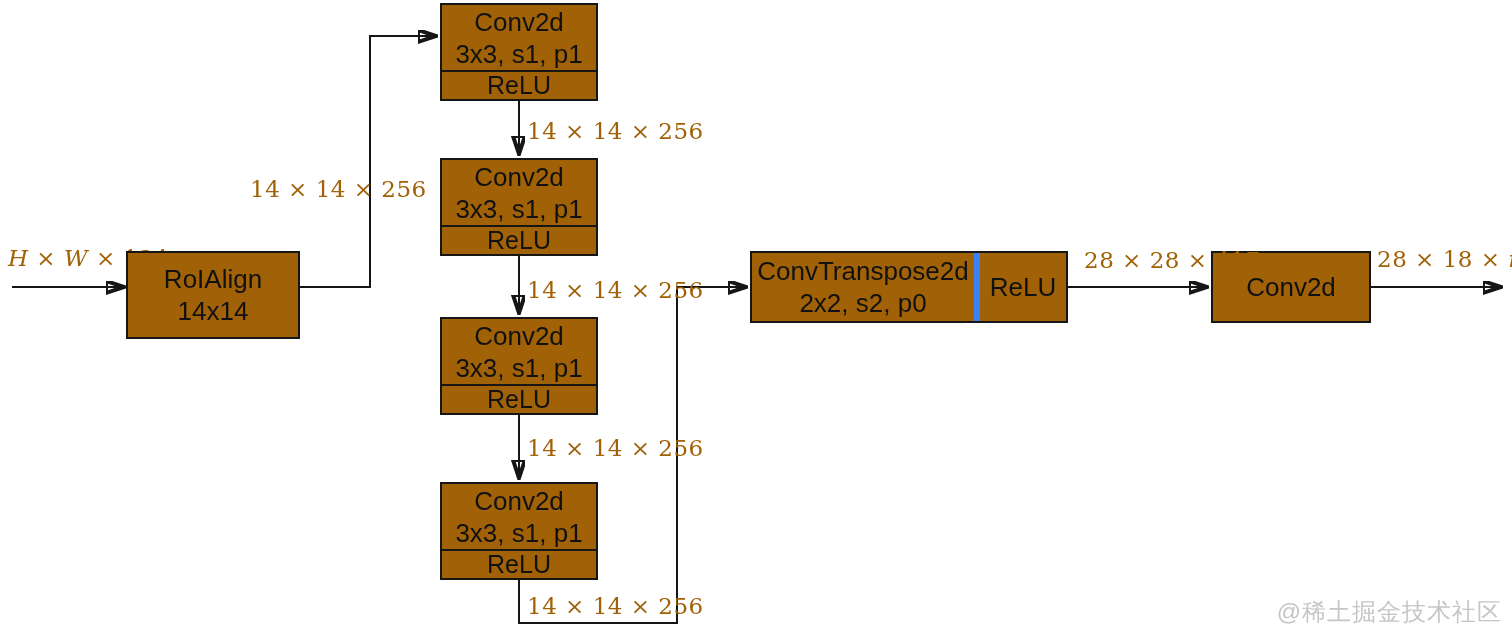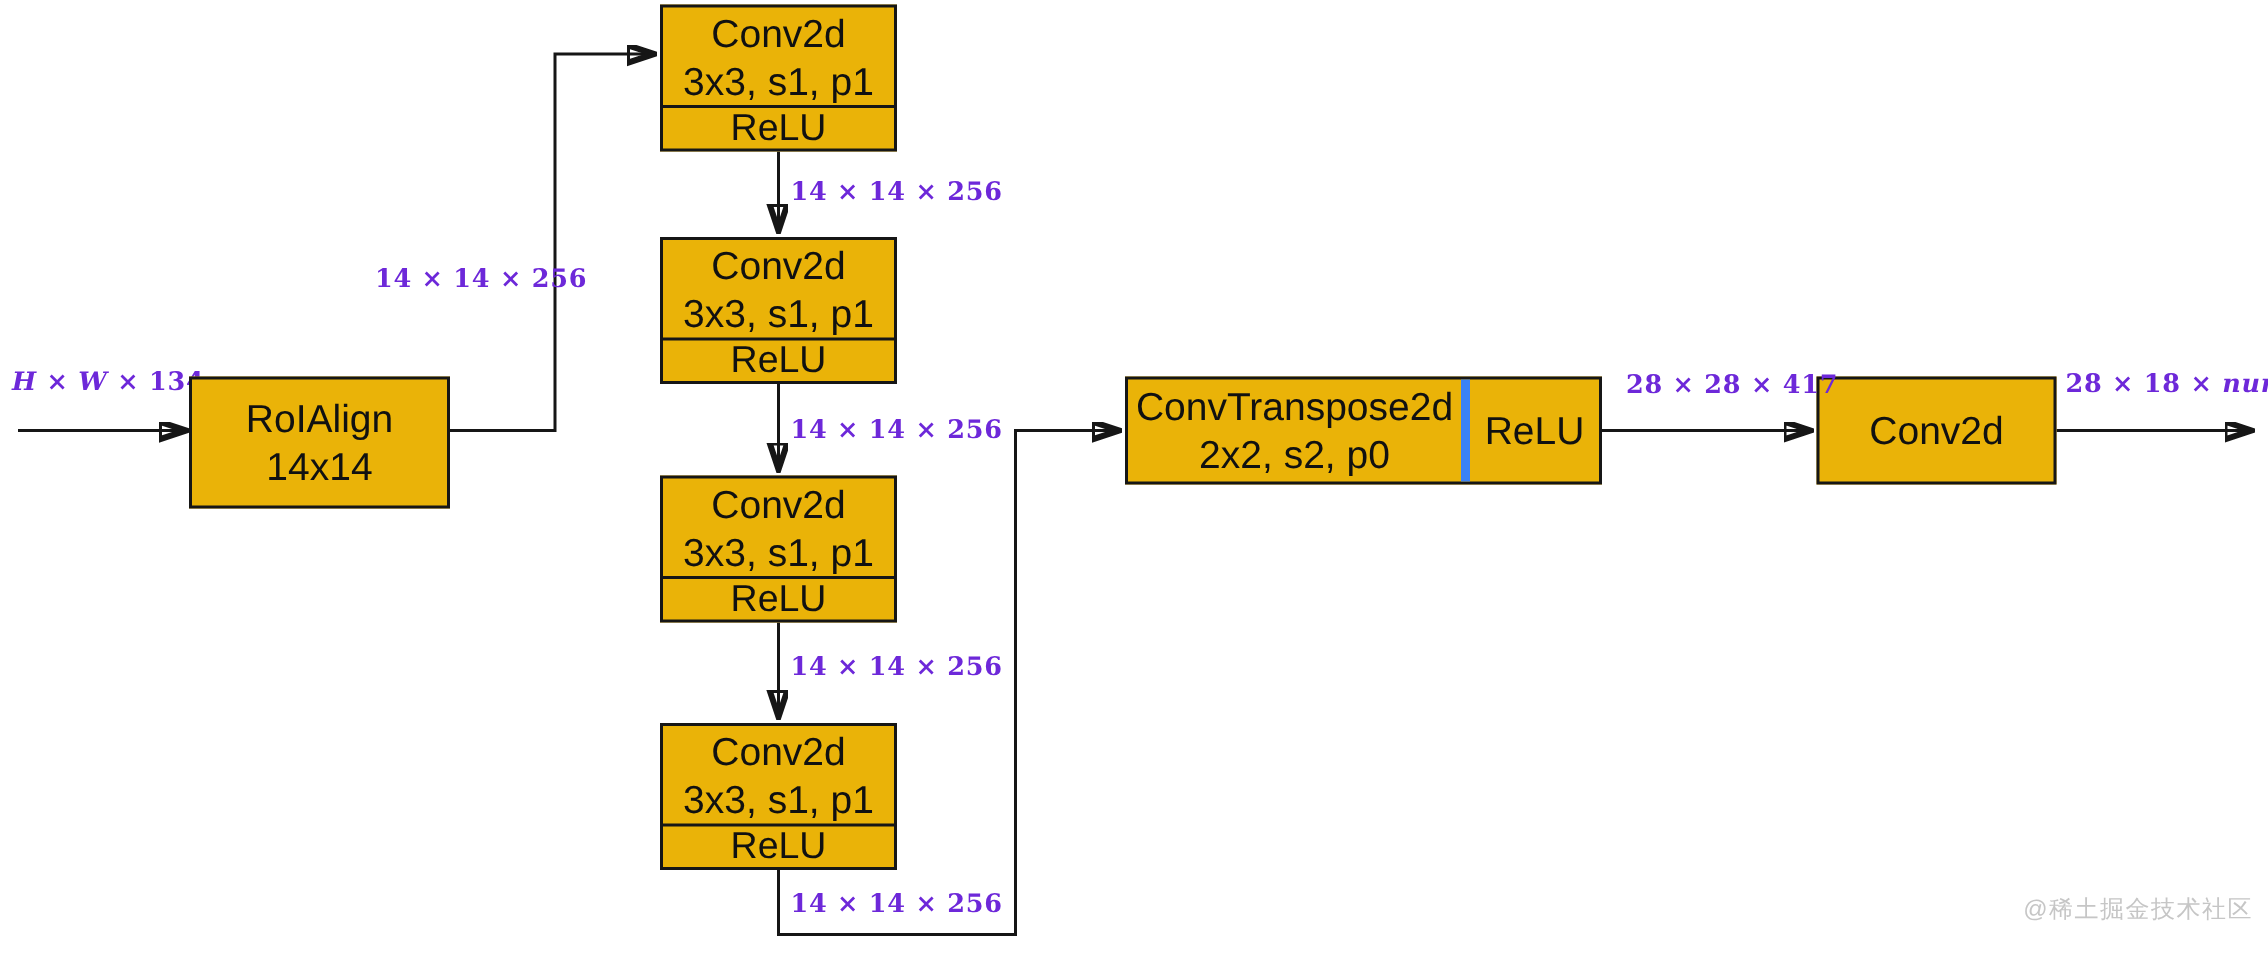--- a/index.html
+++ b/index.html
@@ -18,21 +18,21 @@
     width: 1512px; height: 638px;
   }
   .wires path {
     fill: none;
     stroke: #161616;
     stroke-width: 2;
   }
   .node {
     position: absolute;
     border: 2px solid #161616;
-    background: #eab308;
+    background: #a16207;
     color: #111111;
     text-align: center;
   }
   .stack-col {
     display: flex;
     flex-direction: column;
     justify-content: center;
   }
   .node .t-line {
     font-size: 26px;
@@ -83,32 +83,31 @@
     justify-content: center;
     font-size: 26px;
   }
   .out-node {
     left: 1211px; top: 251px;
     width: 160px; height: 72px;
   }
   .dim-label {
     position: absolute;
     font-family: "DejaVu Serif", serif;
-    font-size: 17px;
-    color: #6d28d9;
+    font-size: 23px;
+    color: #a16207;
     white-space: nowrap;
     letter-spacing: 0.5px;
-    font-weight: bold;
   }
   .dim-label .var { font-style: italic; }
   .watermark {
     position: absolute;
     right: 10px;
     top: 596px;
-    font-size: 16px;
+    font-size: 24px;
     color: #c6c6c6;
     font-family: "Liberation Sans", sans-serif;
     letter-spacing: 1px;
   }
 </style>
 </head>
 <body>
 
 <div class="canvas">
 

